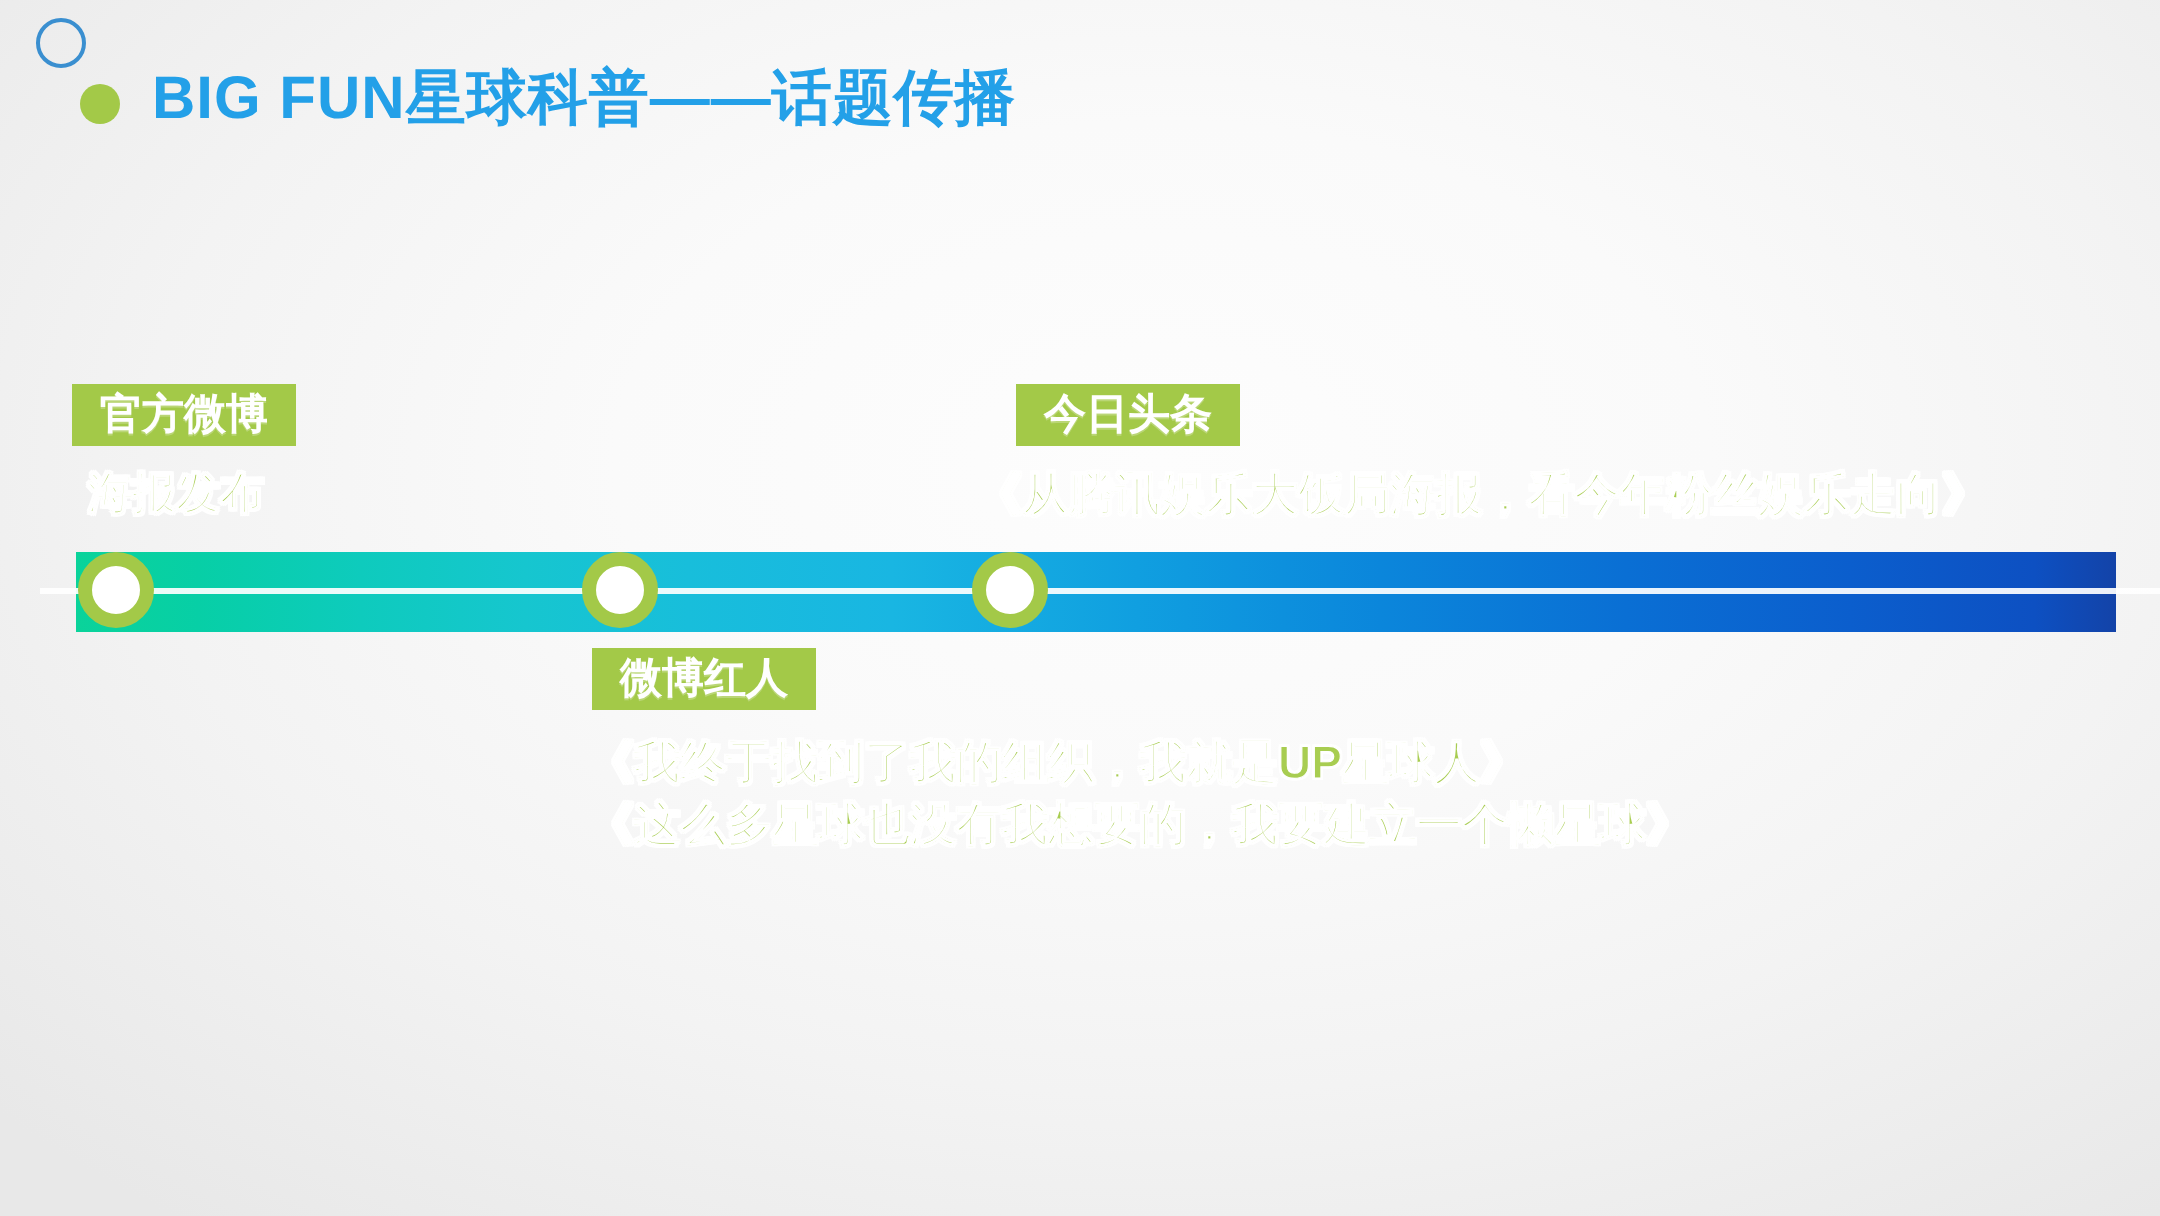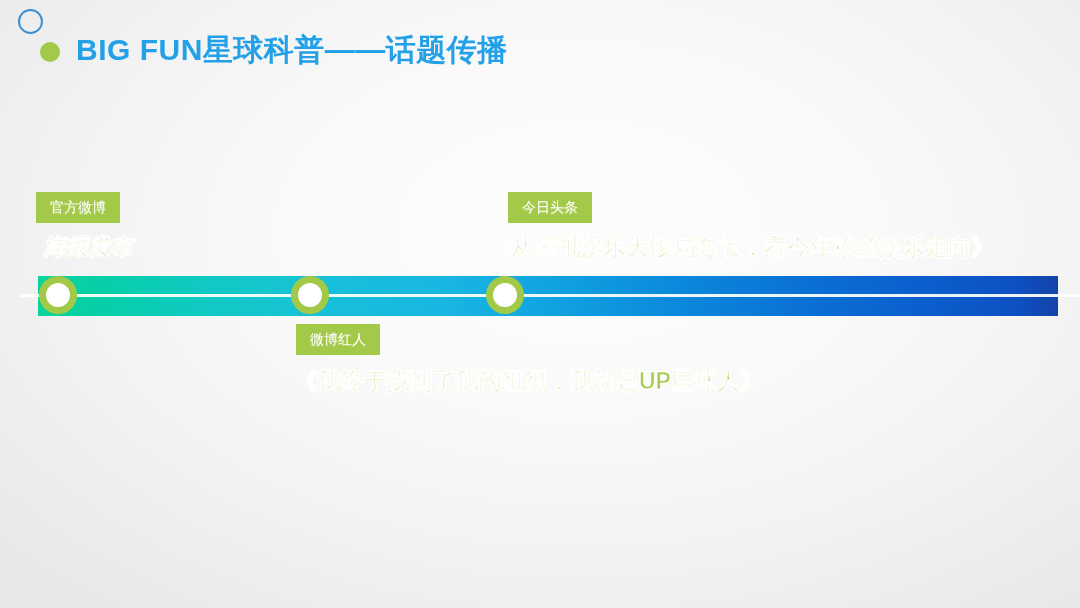--- a/index.html
+++ b/index.html
@@ -108,22 +108,22 @@
   }
   .tl-node.n1 { left: 39px; }
   .tl-node.n2 { left: 291px; }
   .tl-node.n3 { left: 486px; }
 
   
   .badge {
     position: absolute;
     background: #a3c948;
     color: #ffffff;
-    font-weight: normal;
-    font-size: 14px;
+    font-weight: bold;
+    font-size: 21px;
     line-height: 31px;
     padding: 0 14px;
     white-space: nowrap;
     text-shadow: 0 1px 0 rgba(255,255,255,0.25);
   }
   .badge-wb   { left: 36px;  top: 192px; }
   .badge-tt   { left: 490px; top: 192px; margin-left: 18px; }
   .badge-hr   { left: 296px; top: 324px; }
 
   
@@ -134,21 +134,21 @@
     font-size: 22px;
     line-height: 30px;
     white-space: nowrap;
     -webkit-text-stroke: 0.6px #ffffff;
     text-shadow:
        1px 0 0 #ffffff, -1px 0 0 #ffffff,
        0 1px 0 #ffffff, 0 -1px 0 #ffffff,
        1px 1px 0 #ffffff, -1px -1px 0 #ffffff,
        1px -1px 0 #ffffff, -1px 1px 0 #ffffff;
   }
-  .txt-poster { left: 44px;  top: 232px; font-style: italic; }
+  .txt-poster { left: 44px;  top: 232px; }
   .txt-tt     { left: 488px; top: 232px; font-size: 23px; text-align: center; }
   .txt-hr1    { left: 294px; top: 366px; font-size: 23px; }
   .txt-hr2    { left: 294px; top: 397px; font-size: 23px; }
 </style>
 </head>
 <body>
 
 <div class="slide">
 
   <div class="deco-ring"></div>
@@ -165,14 +165,15 @@
   <div class="timeline-wrap">
     <div class="timeline-bar"></div>
     <div class="timeline-hairline"></div>
   </div>
   <div class="tl-node n1"></div>
   <div class="tl-node n2"></div>
   <div class="tl-node n3"></div>
 
   <div class="badge badge-hr">微博红人</div>
   <div class="green-text txt-hr1">《我终于找到了我的组织，我就是UP星球人》</div>
+  <div class="green-text txt-hr2">《这么多星球也没有我想要的，我要建立一个懒星球》</div>
 
 </div>
 
 </body></html>

